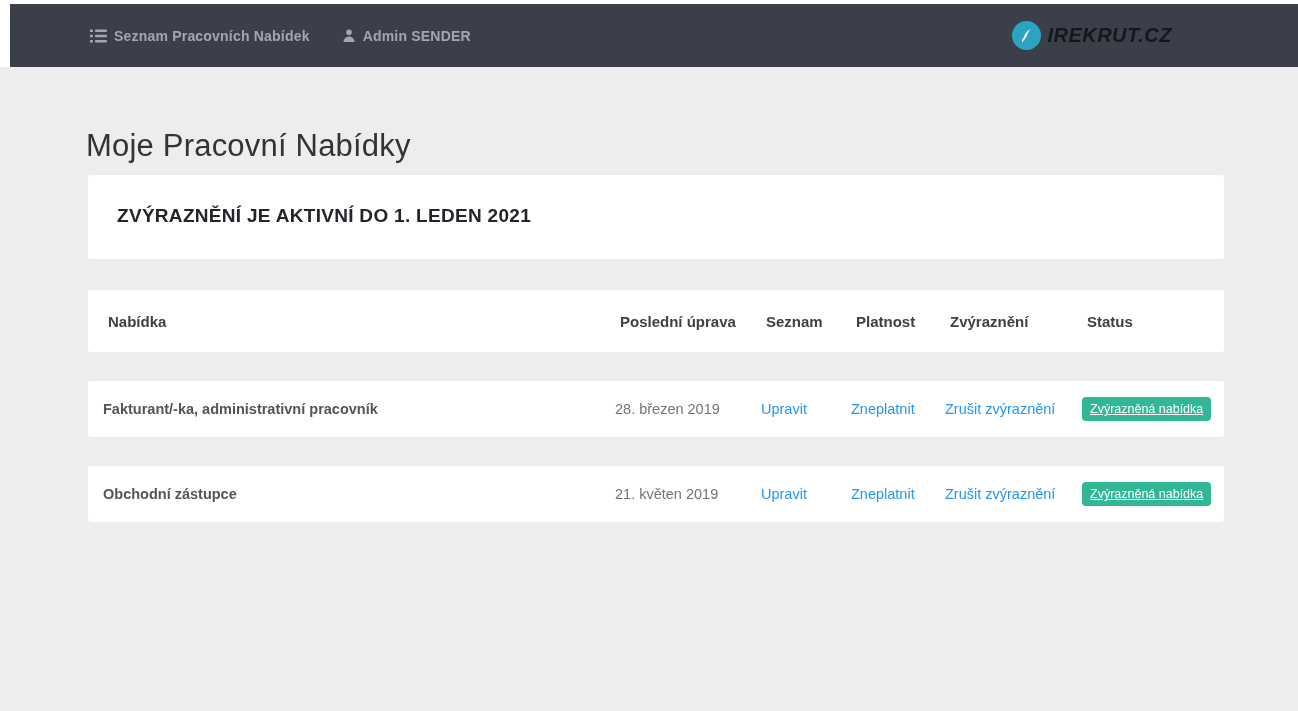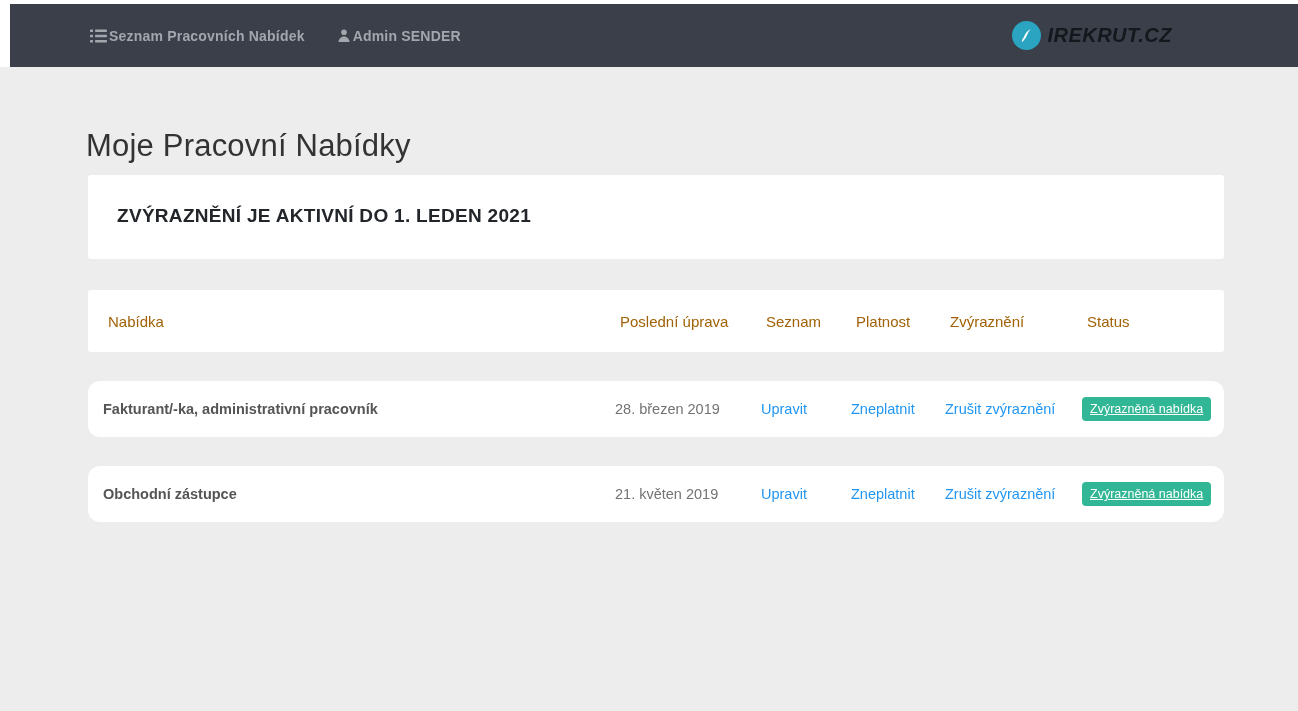--- a/index.html
+++ b/index.html
@@ -11,21 +11,21 @@
   }
   
   .navbar {
     position:absolute; top:4px; left:10px; right:0; height:63px;
     background:#3a3f4a;
     display:flex; align-items:center; justify-content:space-between;
     padding:0 0 0 80px;
   }
   .nav-left { display:flex; align-items:center; gap:32px; }
   .nav-item {
-    display:flex; align-items:center; gap:2px;
+    display:flex; align-items:center; gap:7px;
     color:#a2a7ae; font-size:14px; font-weight:600; letter-spacing:.2px;
     cursor:pointer;
   }
   .nav-item svg { display:block; }
   .brand { display:flex; align-items:center; gap:6px; margin-right:126px; cursor:pointer; }
   .brand-circle {
     width:29px; height:29px; border-radius:50%;
     display:flex; align-items:center; justify-content:center;
     background:#2ba4c2;
   }
@@ -58,23 +58,23 @@
   }
   
   .tgrid {
     display:grid;
     grid-template-columns:1fr 146px 90px 94px 137px 127px;
     align-items:center;
     padding:0 15px;
   }
   .thead { margin-top:31px; height:62px; }
   .thead .cell {
-    color:#a16207; font-size:15px; font-weight:400; padding-left:5px;
+    color:#404040; font-size:15px; font-weight:700; padding-left:5px;
   }
-  .trow { margin-top:29px; height:56px;border-radius:12px; }
+  .trow { margin-top:29px; height:56px; }
   .row-name { color:#555; font-size:14.5px; font-weight:bold; }
   .row-date { color:#737373; font-size:14.5px; }
   .link { color:#2196f3; font-size:14.5px; text-decoration:none; cursor:pointer; }
   .badge {
     display:inline-block;
     background:#31b795; color:#fff;
     font-size:12.5px; font-weight:400;
     padding:5px 8px; border-radius:4px; white-space:nowrap;text-decoration:underline;
   }
 </style>

